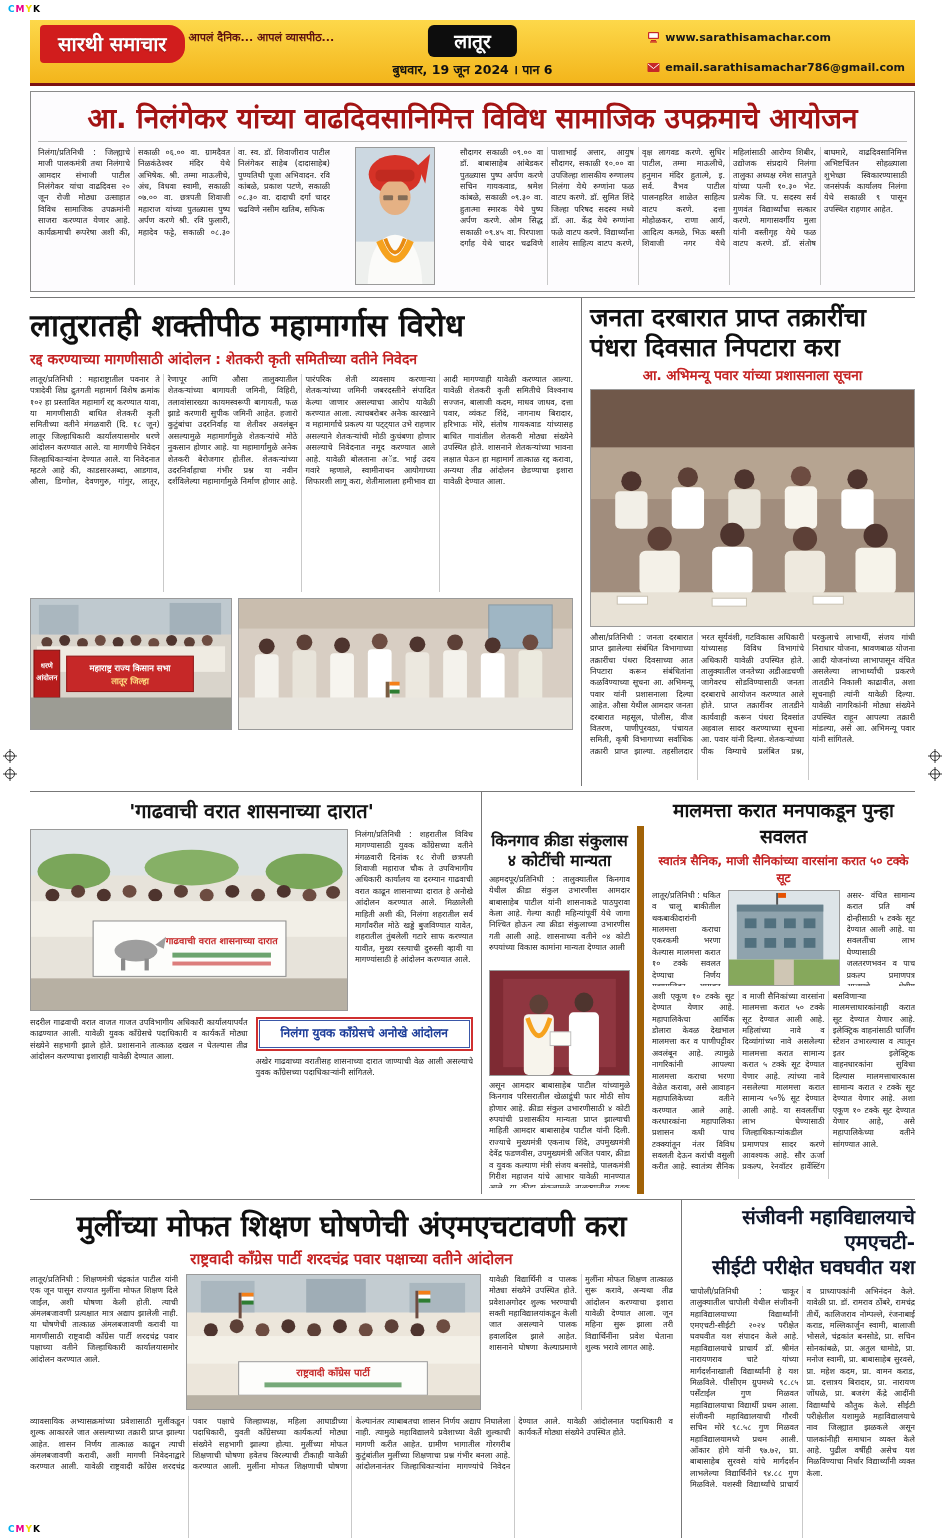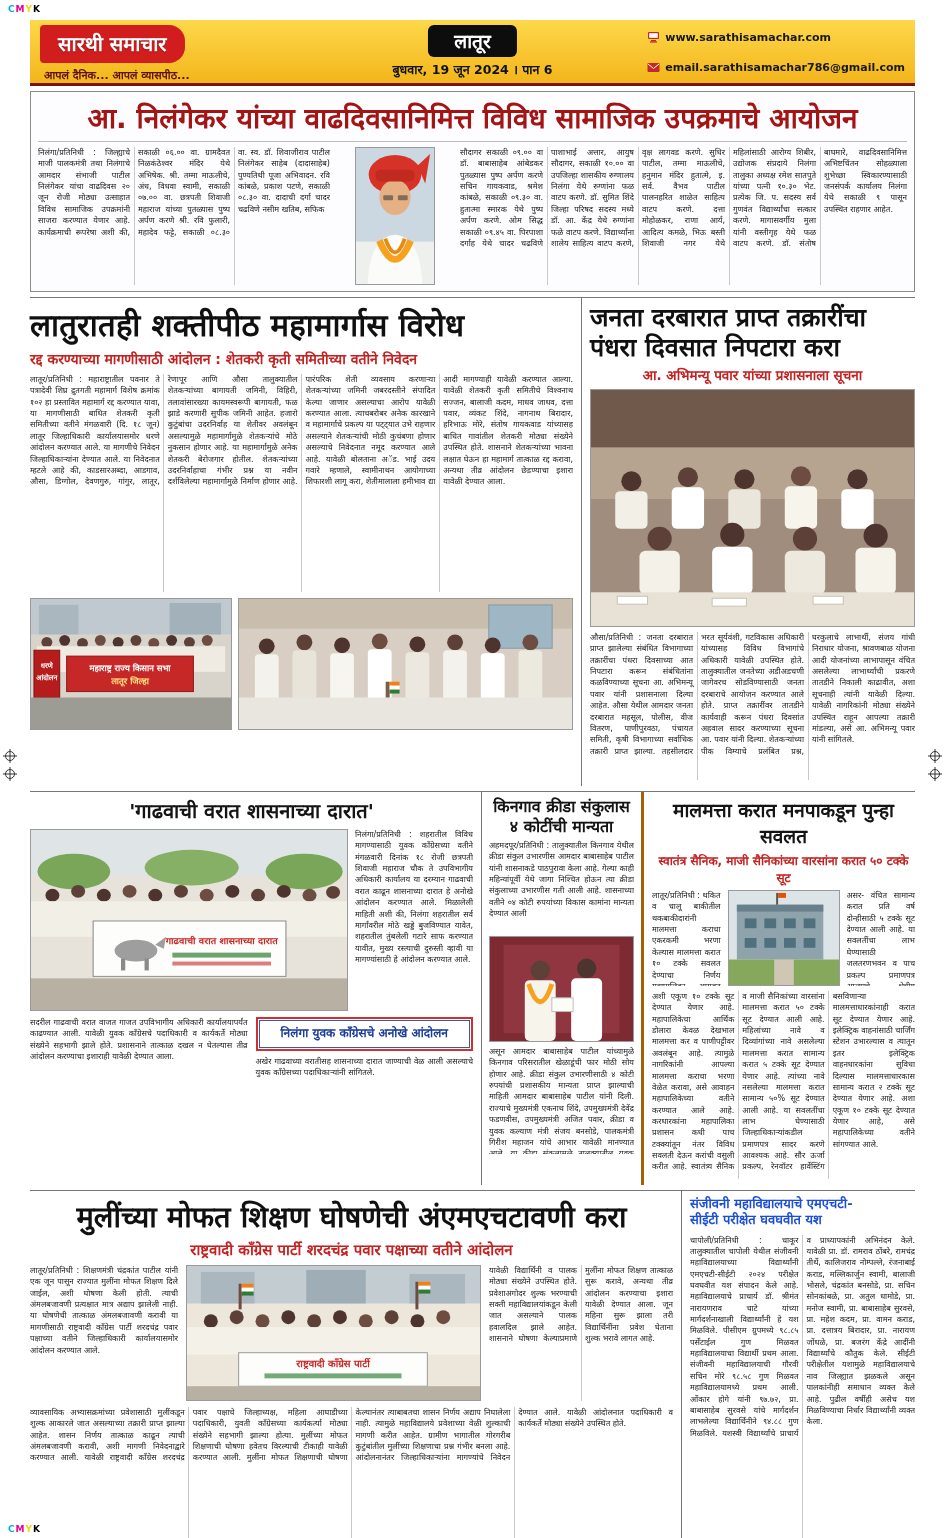--- a/index.html
+++ b/index.html
@@ -17,21 +17,21 @@
   .cmyk span:nth-child(3){color:#f2d600}.cmyk span:nth-child(4){color:#000}
   .regmark { position:absolute; width:14px; height:14px; }
   .regmark svg { width:100%; height:100%; }
 
   
   .masthead {
     position:relative; height:66px; padding:5px 10px 4px;
     background:linear-gradient(#fdd84a,#f3b51b);
     border-bottom:3px solid #7c1212; display:flex;
   }
-  .mast-left { display:flex; flex-direction:column; }
+  .mast-left { display:flex; flex-direction:row; }
   .logo-box {
     background:#d11d1d; color:#fff; font-weight:800; font-size:20px;
     padding:5px 18px 6px; border-radius:4px 16px 16px 4px; align-self:flex-start;
     text-shadow:0 1px 1px rgba(0,0,0,.35);
   }
   .tagline { color:#5e1111; font-size:11px; font-weight:bold; margin-top:4px; padding-left:4px; }
   .mast-center { position:absolute; left:50%; top:5px; transform:translateX(-50%); text-align:center; }
   .edition-pill { display:inline-block; background:#0d0d0d; color:#fff; font-weight:800; font-size:19px; padding:3px 26px; border-radius:6px; }
   .date-line { font-size:12.5px; font-weight:800; color:#111; margin-top:4px; }
   .contact { margin-left:auto; display:flex; flex-direction:column; justify-content:center; gap:17px; font-size:11px; font-weight:bold; color:#181818; }
@@ -72,21 +72,21 @@
   .row3 { display:flex; margin-top:5px; border-top:1px solid #777; }
   .art-gadhav { width:452px; border-right:1px solid #777; padding:5px 8px 6px 0; }
   .headline-gadhav { font-size:20px; font-weight:800; text-align:center; color:#141414; }
   .gadhav-top { display:flex; gap:7px; margin-top:5px; }
   .photo-gadhav { width:318px; height:182px; }
   .gadhav-side { flex:1; height:182px; overflow:hidden; }
   .gadhav-bottom { display:flex; gap:8px; margin-top:6px; height:126px; overflow:hidden; }
   .gadhav-col { flex:1; }
   .inset-box { border:2px solid #d03030; box-shadow:inset 0 0 0 1px #fff, inset 0 0 0 2px #3a57a8; padding:7px 3px; text-align:center; color:#1d3d99; font-weight:800; font-size:12px; line-height:1.3; margin-bottom:5px; }
 
-  .art-kinagaon { width:162px; border-right:3px solid #a16207; padding:5px 7px 6px; }
+  .art-kinagaon { width:162px; border-right:7px solid #a16207; padding:5px 7px 6px;margin-top:34px; }
   .headline-kinagaon { font-size:16px; font-weight:800; text-align:center; line-height:1.22; color:#141414; }
   .kinagaon-toptext { height:92px; overflow:hidden; margin-top:4px; }
   .photo-kinagaon { width:100%; height:106px; margin:4px 0; }
   .kinagaon-bottomtext { height:108px; overflow:hidden; }
 
   .art-malmatta { flex:1; padding:5px 0 6px 8px; }
   .headline-malmatta { font-size:19px; font-weight:800; text-align:center; color:#141414; }
   .malmatta-sub { font-size:12px; text-align:center; margin:3px 0 4px; }
   .malmatta-mid { display:flex; gap:7px; }
   .malmatta-introL, .malmatta-introR { flex:1; height:96px; overflow:hidden; }
@@ -98,21 +98,21 @@
   .art-education { width:652px; border-right:1px solid #777; padding:5px 8px 6px 0; }
   .headline-education { font-size:29px; font-weight:800; text-align:center; color:#101010; }
   .edu-sub { font-size:15px; text-align:center; margin:4px 0 6px; }
   .edu-top { display:flex; gap:8px; }
   .edu-introL { width:148px; height:136px; overflow:hidden; }
   .photo-education { flex:0 0 295px; width:295px; height:136px; }
   .edu-introR { flex:1; height:136px; overflow:hidden; columns:2; }
   .edu-body { columns:4; height:188px; overflow:hidden; margin-top:6px; }
 
   .art-sanjivani { flex:1; padding:5px 0 6px 8px; }
-  .headline-sanjivani { font-size:13px; font-weight:800; line-height:1.25; color:#1d4ed8; }
+  .headline-sanjivani { font-size:20px; font-weight:800; line-height:1.25; color:#0f172a;text-align:right; }
   .sanjivani-body { columns:2; height:332px; overflow:hidden; margin-top:6px; }
 </style>
 </head>
 <body>
 
 <div class="cmyk top">
   <span>C</span><span>M</span><span>Y</span><span>K</span>
 </div>
 <div class="cmyk bottom">
   <span>C</span><span>M</span><span>Y</span><span>K</span>

